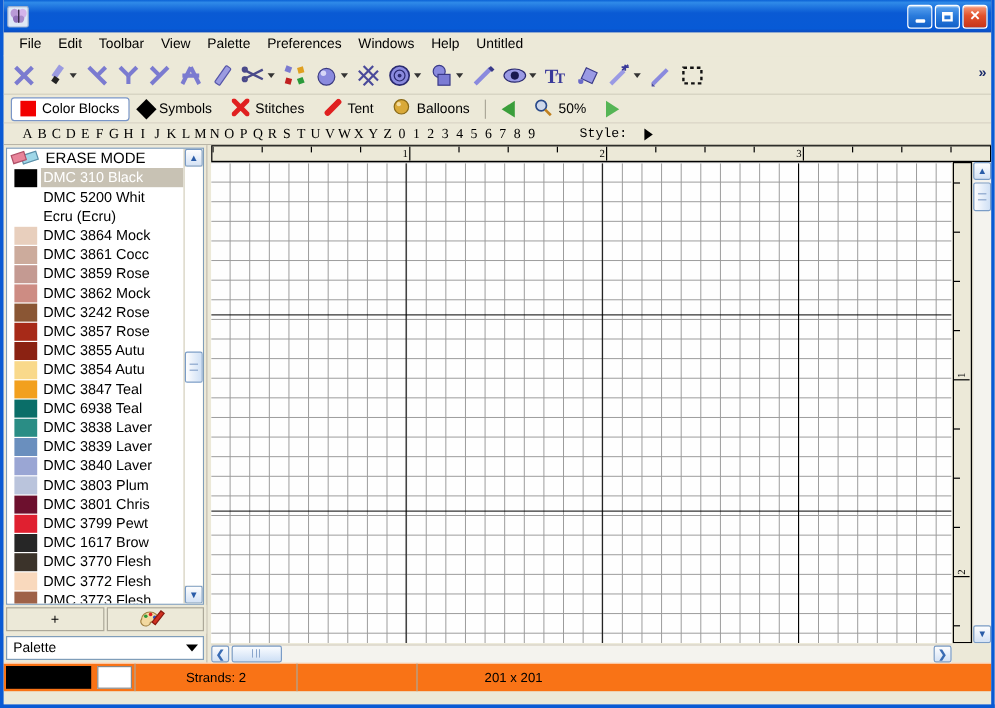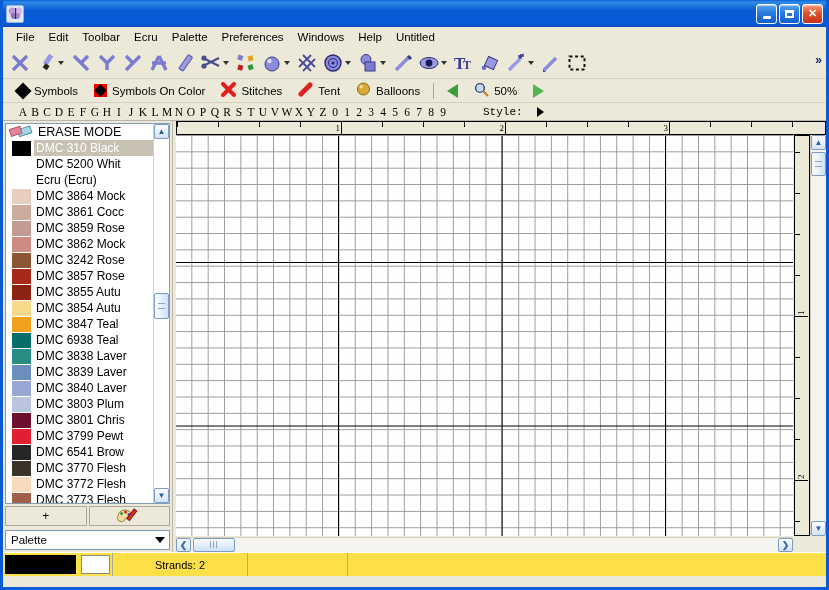--- a/index.html
+++ b/index.html
@@ -268,21 +268,21 @@
     background:linear-gradient(180deg,#fafcff,#cddff5);
     border:1px solid #7a9cc6;border-radius:2px;
     display:flex;align-items:center;justify-content:center; flex:none;
   }
   .hs-thumb i { width:9px;height:7px;display:block;
     background: repeating-linear-gradient(90deg,#8aa6cc 0 1px, transparent 1px 3px); }
   .hs-track { flex:1; }
 
   
   #statusbar {
-    height: 24px; background:#fde047; display:flex; align-items:stretch;
+    height: 24px; background:#f97316; display:flex; align-items:stretch;
     border-top: 1px solid #fff;
   }
   #statusbar .cell {
     display:flex; align-items:center; justify-content:center;
     font-size:11px; color:#000;
     border-right:1px solid #aca899;
     padding: 0 6px; white-space:nowrap;
   }
   #sb-colors { width: 110px; display:flex; align-items:center; border-right:1px solid #aca899; padding:2px; gap:0; }
   #sb-colors .c1 { width:72px; height:19px; background:#000; }
@@ -318,21 +318,21 @@
       <div class="winbtn close">
           <span>✕</span>
         </div>
     </div>
   </div>
 
   <div id="menubar">
     <div class="mi">File</div>
     <div class="mi">Edit</div>
     <div class="mi">Toolbar</div>
-    <div class="mi">Ecru</div>
+    <div class="mi">View</div>
     <div class="mi">Palette</div>
     <div class="mi">Preferences</div>
     <div class="mi">Windows</div>
     <div class="mi">Help</div>
     <div class="mi">Untitled</div>
   </div>
 
   <div id="toolbar">
 
     <div class="tbtn">
@@ -504,29 +504,27 @@
     <div class="tbtn">
       <svg width="22" height="22" viewBox="0 0 22 22">
           <rect x="3.5" y="4.5" width="15" height="13" fill="none" stroke="#111" stroke-width="2" stroke-dasharray="3,2.6"></rect>
         </svg>
     </div>
 
     <div class="chev">»</div>
   </div>
 
   <div id="modebar">
+    <div class="modebtn active">
+      <span class="sw red"></span>
+      <span>Color Blocks</span>
+    </div>
     <div class="modebtn">
       <span class="diamond black"></span>
       <span>Symbols</span>
-    </div>
-    <div class="modebtn">
-      <span class="sq-blackred">
-          <i></i>
-        </span>
-      <span>Symbols On Color</span>
     </div>
     <div class="modebtn">
       <span>
         <svg width="15" height="15" viewBox="0 0 15 15">
             <path d="M2 2 L13 13 M13 2 L2 13" stroke="#e02020" stroke-width="4" stroke-linecap="round"></path>
           </svg>
       </span>
       <span>Stitches</span>
     </div>
     <div class="modebtn">
@@ -704,21 +702,21 @@
           <div class="row">DMC   3855 Autu</div>
           <div class="row">DMC   3854 Autu</div>
           <div class="row">DMC   3847 Teal</div>
           <div class="row">DMC   6938 Teal</div>
           <div class="row">DMC   3838 Laver</div>
           <div class="row">DMC   3839 Laver</div>
           <div class="row">DMC   3840 Laver</div>
           <div class="row">DMC   3803 Plum</div>
           <div class="row">DMC   3801 Chris</div>
           <div class="row">DMC   3799 Pewt</div>
-          <div class="row">DMC   6541 Brow</div>
+          <div class="row">DMC   1617 Brow</div>
           <div class="row">DMC   3770 Flesh</div>
           <div class="row">DMC   3772 Flesh</div>
           <div class="row">DMC   3773 Flesh</div>
 
         </div>
 
         <div id="plist-scroll">
           <div class="sbar-btn">▲</div>
           <div class="sbar-track">
             <div class="sbar-thumb">
@@ -822,15 +820,16 @@
     </div>
   </div>
 
   <div id="statusbar">
     <div id="sb-colors">
       <span class="c1"></span>
       <span class="c2"></span>
     </div>
     <div class="cell" id="sb-strands">Strands:  2</div>
     <div class="cell" id="sb-gap"></div>
+    <div class="cell" id="sb-size" style="border-right:none">201 x 201</div>
   </div>
 
 </div>
 
 </body></html>

